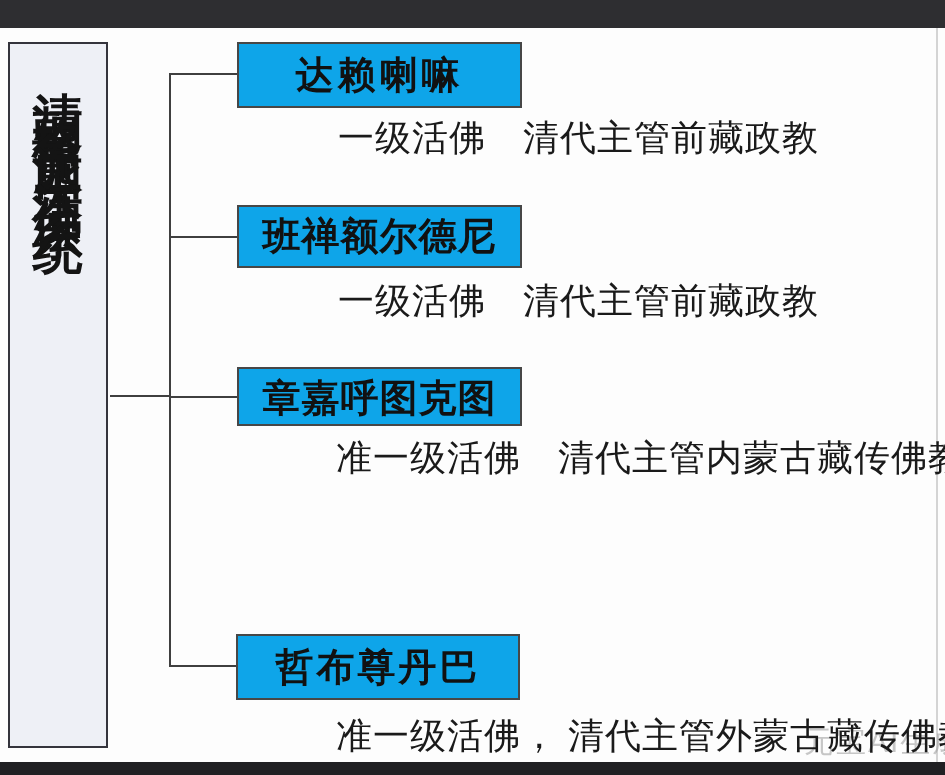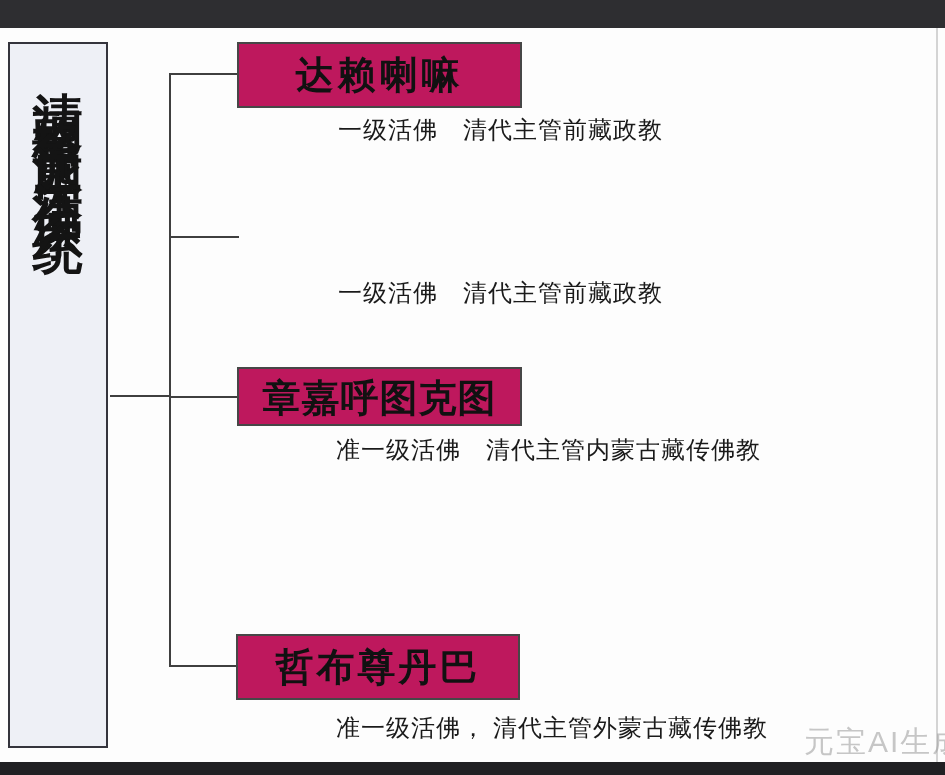--- a/index.html
+++ b/index.html
@@ -30,34 +30,34 @@
   .line{position:absolute;background:var(--line,#3f3f3f);}
   .v-line{left:169px;top:73px;width:2px;height:594px;}
   .h-trunk{left:110px;top:395px;width:61px;height:2px;}
   .h-b1{left:169px;top:73px;width:70px;height:2px;}
   .h-b2{left:169px;top:236px;width:70px;height:2px;}
   .h-b3{left:169px;top:396px;width:70px;height:2px;}
   .h-b4{left:169px;top:665px;width:69px;height:2px;}
 
   
   .node-box{
-    position:absolute;background:#be185d;
+    position:absolute;background:#0ea5e9;
     border:2px solid var(--box_border,#474747);box-sizing:border-box;
     display:flex;align-items:center;justify-content:center;
     font-weight:900;font-size:38px;color:#111;letter-spacing:4px;
     white-space:nowrap;
   }
   .nb1{left:237px;top:42px;width:285px;height:66px;}
   .nb2{left:237px;top:205px;width:285px;height:63px;letter-spacing:1px;}
   .nb3{left:237px;top:367px;width:285px;height:59px;letter-spacing:1px;align-items:flex-end;}
   .nb4{left:236px;top:634px;width:284px;height:66px;letter-spacing:3px;}
 
   
   .desc{
-    position:absolute;font-size:24px;color:#1a1a1a;
+    position:absolute;font-size:36px;color:#1a1a1a;
     white-space:nowrap;letter-spacing:1px;z-index:2;
   }
   .d1{left:338px;top:114px;}
   .d2{left:338px;top:277px;}
   .d3{left:336px;top:434px;}
   .d4{left:336px;top:712px;}
 
   .watermark{
     position:absolute;left:804px;top:722px;z-index:1;
     font-size:30px;color:var(--watermark,#9a9a9a);opacity:.55;
@@ -83,20 +83,23 @@
   <div class="line h-b1"></div>
   <div class="line h-b2"></div>
   <div class="line h-b3"></div>
   <div class="line h-b4"></div>
 
   <div class="node-box nb1">
     <span>达赖喇嘛</span>
   </div>
   <div class="desc d1">一级活佛　清代主管前藏政教</div>
 
+  <div class="node-box nb2">
+    <span>班禅额尔德尼</span>
+  </div>
   <div class="desc d2">一级活佛　清代主管前藏政教</div>
 
   <div class="node-box nb3">
     <span>章嘉呼图克图</span>
   </div>
   <div class="desc d3">准一级活佛　清代主管内蒙古藏传佛教</div>
 
   <div class="node-box nb4">
     <span>哲布尊丹巴</span>
   </div>

